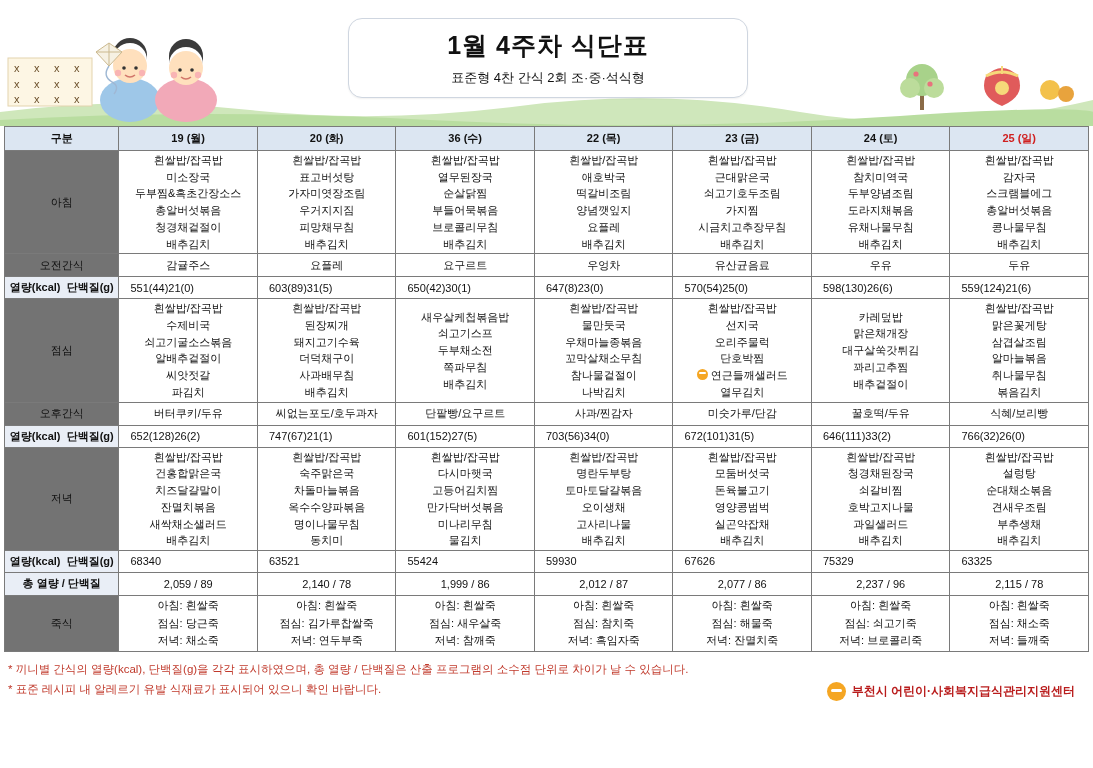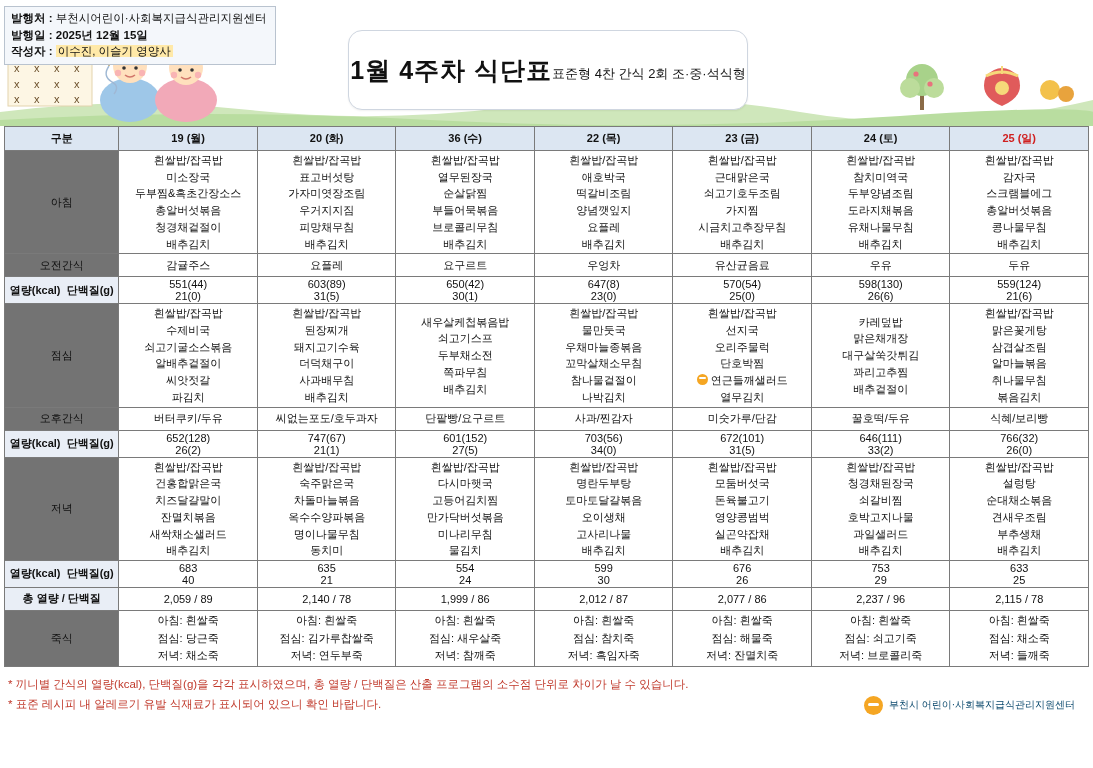--- a/index.html
+++ b/index.html
@@ -21,24 +21,24 @@
   }
   .pub-box{
     border:1px solid #b9c3cf;background:#f4f7fb;
     padding:3px 6px 4px 6px;line-height:1.45;font-size:11.5px;
     width:272px;box-sizing:border-box;
   }
   .pub-box div{white-space:nowrap;}
   .pub-box b{font-weight:bold;}
   .author-hl{background:#ffe9a8;padding:0 2px;}
   .title-box{
-    position:absolute;left:348px;top:30px;width:398px;height:78px;
+    position:absolute;left:348px;top:18px;width:398px;height:78px;
     background:#ffffff;border:1px solid #cfd6e0;border-radius:14px;
     box-shadow:0 1px 2px rgba(0,0,0,.06);
-    display:flex;flex-direction:row;align-items:center;justify-content:center;
+    display:flex;flex-direction:column;align-items:center;justify-content:center;
   }
   .title-main{font-size:25px;font-weight:bold;letter-spacing:1px;}
   .title-sub{font-size:13px;margin-top:7px;}
   
   .art{position:absolute;bottom:0;}
   
   table.menu{
     border-collapse:collapse;width:1085px;margin:0 4px;
     table-layout:fixed;
   }
@@ -59,21 +59,21 @@
   .meal-cell{
     line-height:1.52;padding:4px 2px;font-size:11.5px;
   }
   .snack-row td{height:20px;font-size:11.5px;}
   .kcal-row td{height:19px;font-size:11.5px;}
   .kcal-lbl{
     background:#e9eef6;font-weight:bold;font-size:11.5px;
   }
   .kcal-cell{padding:0;}
   .kcal-cell .inner{
-    display:flex;padding:0 9px;flex-direction:column;
+    display:flex;padding:0 9px;
   }
   .total-row td{height:20px;font-size:11.5px;}
   .juk-cell{
     text-align:left;padding:4px 7px;line-height:1.6;font-size:11.5px;
   }
   .dot{
     display:inline-block;width:11px;height:11px;border-radius:50%;
     background:#f5a623;margin-right:3px;vertical-align:-1px;
     position:relative;
   }
@@ -91,21 +91,21 @@
     position:absolute;right:18px;top:22px;display:flex;align-items:center;gap:6px;
   }
   .logo-mark{
     width:19px;height:19px;border-radius:50%;
     background:#f5a623;position:relative;flex:0 0 auto;
   }
   .logo-mark:after{
     content:"";position:absolute;left:4px;top:7px;width:11px;height:3px;
     background:#fff;border-radius:2px;
   }
-  .logo-text{color:#0c4a6e;font-weight:normal;font-size:10px;}
+  .logo-text{color:#b91c1c;font-weight:bold;font-size:12px;}
 </style>
 </head>
 <body>
 
 <div class="header">
 
   <svg class="art" width="1093" height="126" style="left:0;top:0;" viewBox="0 0 1093 126">
 
     <path d="M0,112 Q120,96 250,110 T520,106 T800,112 T1093,100 L1093,126 L0,126 Z" fill="#cfe7bb"></path>
     <path d="M0,120 Q200,108 430,120 T900,116 T1093,122 L1093,126 L0,126 Z" fill="#b9dda0"></path>
@@ -166,36 +166,20 @@
       <path d="M6,14 Q22,6 38,14" stroke="#f6d97a" stroke-width="3" fill="none"></path>
       <circle cx="22" cy="26" r="7" fill="#f6d97a"></circle>
       <path d="M22,4 L22,12" stroke="#f6d97a" stroke-width="2"></path>
     </g>
     <g transform="translate(1040,74)">
       <circle cx="10" cy="16" r="10" fill="#f3c14b"></circle>
       <circle cx="26" cy="20" r="8" fill="#e8a33d"></circle>
     </g>
   </svg>
 
-  <div class="hdr-left">
-    <div class="pub-box">
-      <div>
-        <b>발행처 :</b>
-        <span>부천시어린이·사회복지급식관리지원센터</span>
-      </div>
-      <div>
-        <b>발행일 :</b>
-        <b>2025년 12월 15일</b>
-      </div>
-      <div>
-        <b>작성자 :</b>
-        <span class="author-hl">이수진, 이슬기 영양사</span>
-      </div>
-    </div>
-  </div>
 
   <div class="title-box">
     <div class="title-main">1월 4주차 식단표</div>
     <div class="title-sub">표준형 4찬 간식 2회 조·중·석식형</div>
   </div>
 </div>
 
 <table class="menu">
   <colgroup>
     <col class="c-label">

